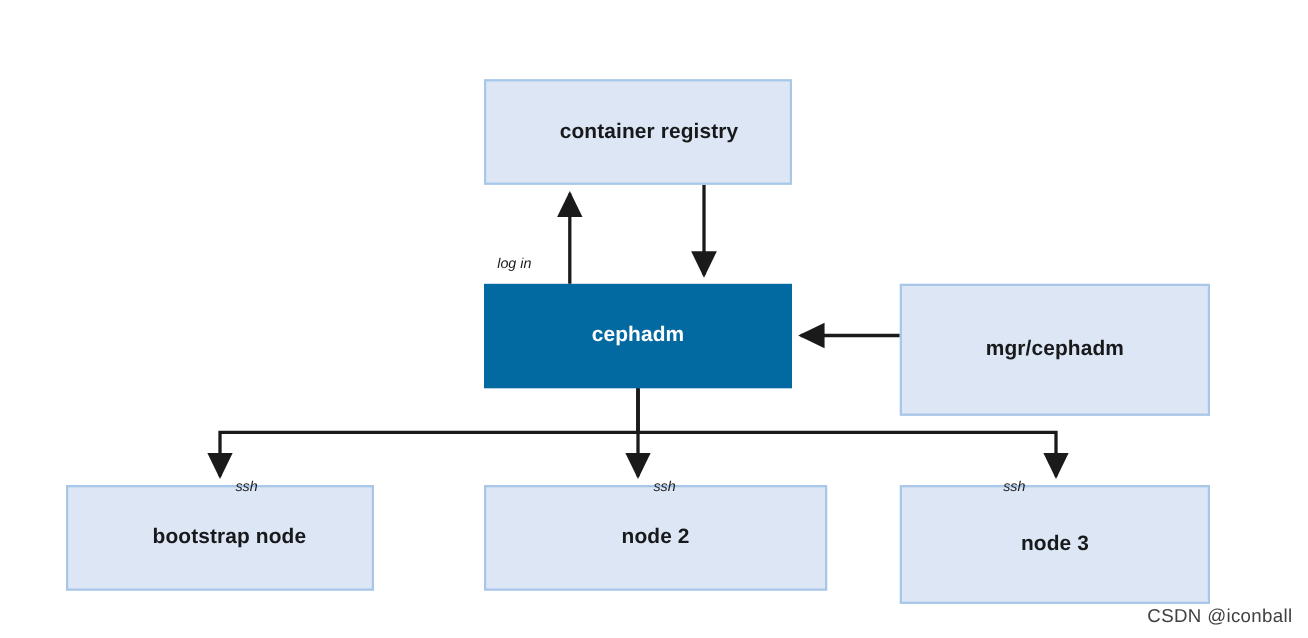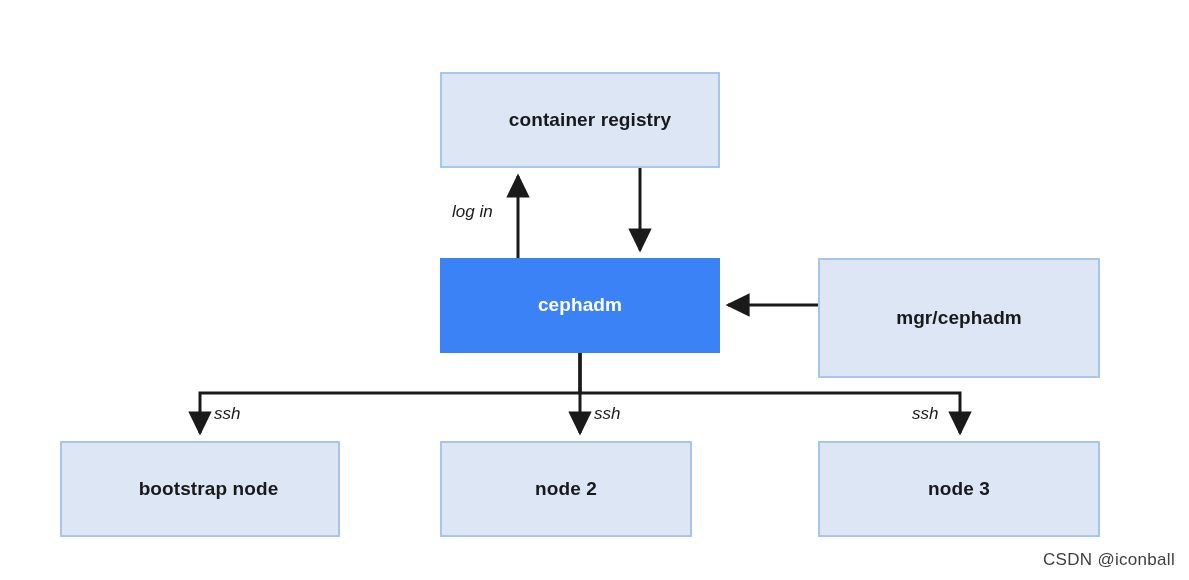--- a/index.html
+++ b/index.html
@@ -27,41 +27,42 @@
   .node-box {
     position: absolute;
     box-sizing: border-box;
     display: flex;
     align-items: center;
     justify-content: center;
     background: #dce6f5;
     border: 2px solid #a8c6e8;
   }
   .node-box.accent {
-    background: #3b82f6;
+    background: #0369a1;
     border: none;
   }
   .node-label {
     font-size: 19px;
     font-weight: bold;
     color: #18191a;
     letter-spacing: 0.1px;
     text-align: center;
     line-height: 1.2;
   }
   .node-box.accent .node-label {
     color: #ffffff;
   }
   .edge-label {
     position: absolute;
-    font-size: 17px;
+    font-size: 13px;
     font-style: italic;
     color: #1a1a1a;
     white-space: nowrap;
     line-height: 1;
+    margin-top: 30px;
   }
   #watermark {
     position: absolute;
     right: 14px;
     bottom: 10px;
     font-size: 17px;
     color: #404040;
     white-space: nowrap;
     letter-spacing: 0.3px;
   }
@@ -100,25 +101,25 @@
   </div>
 
   <div class="node-box" style="left:818px; top:258px; width:282px; height:120px;">
     <span class="node-label">mgr/cephadm</span>
   </div>
 
   <div class="node-box" style="left:60px; top:441px; width:280px; height:96px;padding-left:17px;">
     <span class="node-label">bootstrap node</span>
   </div>
 
-  <div class="node-box" style="left:440px; top:441px; width:252px; height:96px;">
+  <div class="node-box" style="left:440px; top:441px; width:312px; height:96px;">
     <span class="node-label">node 2</span>
   </div>
 
-  <div class="node-box" style="left:818px; top:441px; width:282px; height:96px;">
+  <div class="node-box" style="left:818px; top:441px; width:282px; height:108px;">
     <span class="node-label">node 3</span>
   </div>
 
   <span class="edge-label" style="left:452px; top:203px;">log in</span>
 
 
   <span class="edge-label" style="left:214px; top:405px;">ssh</span>
 
   <span class="edge-label" style="left:594px; top:405px;">ssh</span>
 

